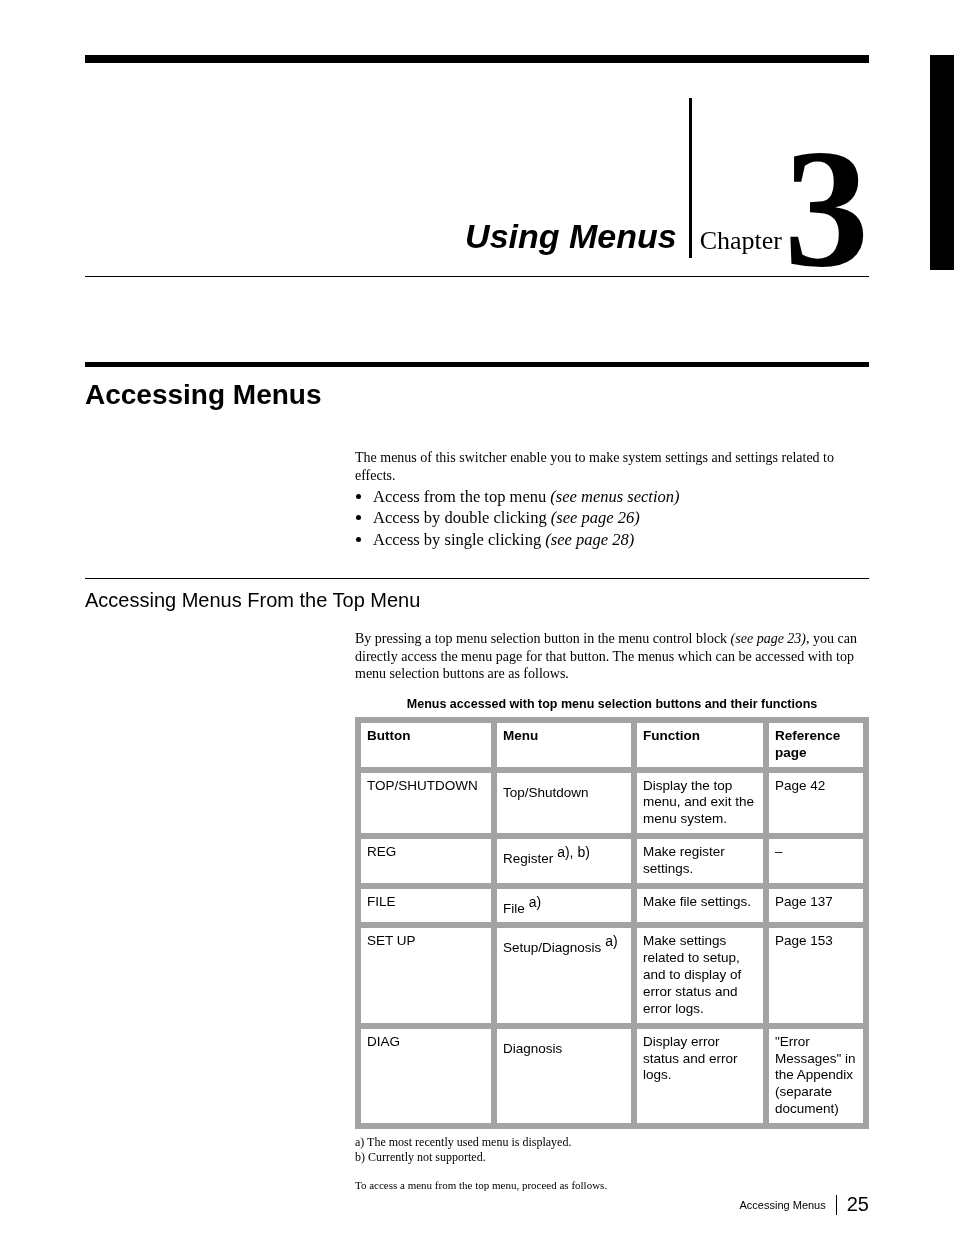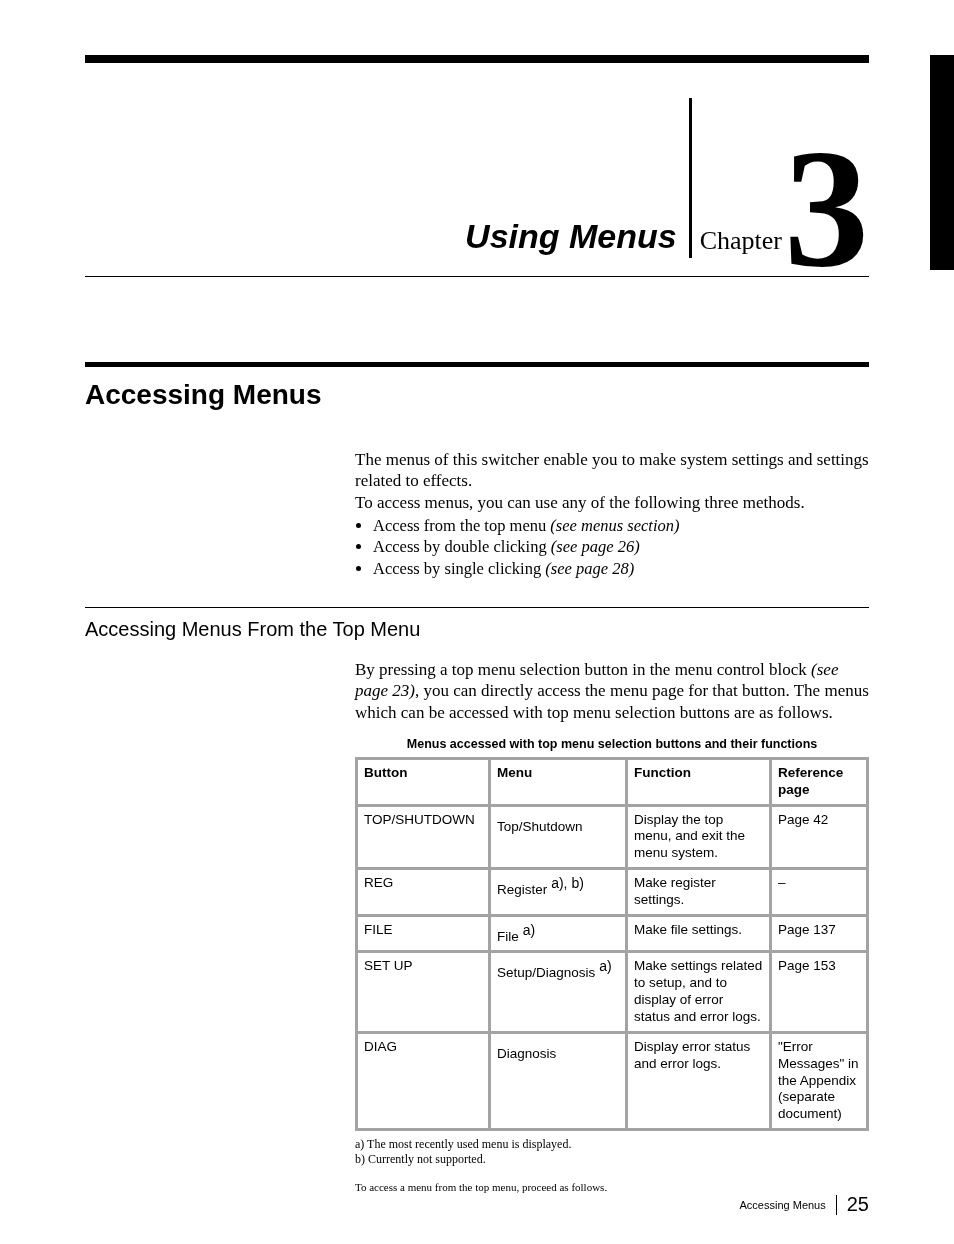--- a/index.html
+++ b/index.html
@@ -73,21 +73,21 @@
   h1.section {
     font-family: Arial, Helvetica, sans-serif;
     font-weight: bold;
     font-size: 28px;
     margin: 0 0 38px 0;
   }
   .body-indent {
     margin-left: 270px;
   }
   .body-text {
-    font-size: 17px;
+    font-size: 14px;
     line-height: 1.25;
   }
   ul.bullets {
     margin: 2px 0 0 0;
     padding-left: 18px;
   }
   ul.bullets li {
     font-size: 16.5px;
     line-height: 1.3;
   }
@@ -110,21 +110,21 @@
     text-align: center;
     margin: 14px 0 6px 0;
   }
   table.menu-table {
     border-collapse: collapse;
     width: 100%;
     font-family: Arial, Helvetica, sans-serif;
     font-size: 13.5px;
   }
   table.menu-table th, table.menu-table td {
-    border: 3px solid #a3a3a3;
+    border: 6px solid #a3a3a3;
     padding: 5px 6px;
     text-align: left;
     vertical-align: top;
     line-height: 1.25;
   }
   table.menu-table th {
     font-weight: bold;
   }
   .sup { font-size: 14px; vertical-align: super; text-align: right; }
   .footnotes {
@@ -172,21 +172,20 @@
     <div class="vdiv"></div>
     <div class="chapter-word">Chapter</div>
     <div class="chapter-number">3</div>
   </div>
 
   <div class="section-rule"></div>
   <h1 class="section">Accessing Menus</h1>
 
   <div class="body-indent">
     <div class="body-text">The menus of this switcher enable you to make system settings and settings related to effects.</div>
-    <div class="body-text">To access menus, you can use any of the following three methods.</div>
     <ul class="bullets">
       <li><span>Access from the top menu </span><span class="ital">(see menus section)</span></li>
       <li><span>Access by double clicking </span><span class="ital">(see page 26)</span></li>
       <li><span>Access by single clicking </span><span class="ital">(see page 28)</span></li>
     </ul>
   </div>
 
   <div class="sub-rule"></div>
   <h2 class="subsection">Accessing Menus From the Top Menu</h2>
 

